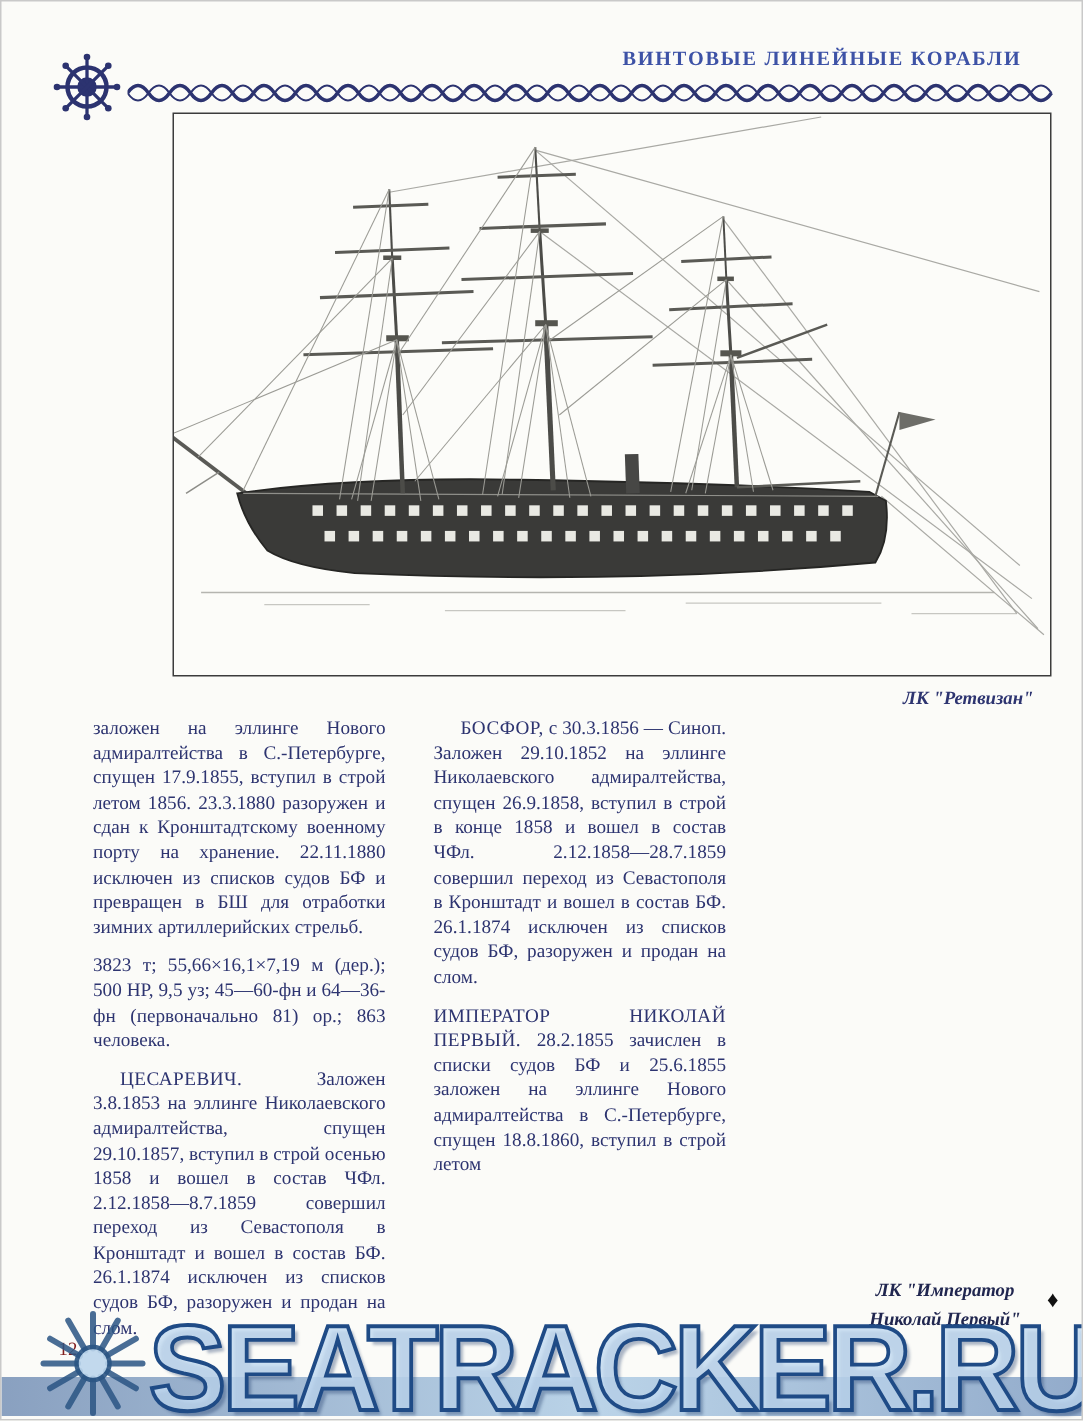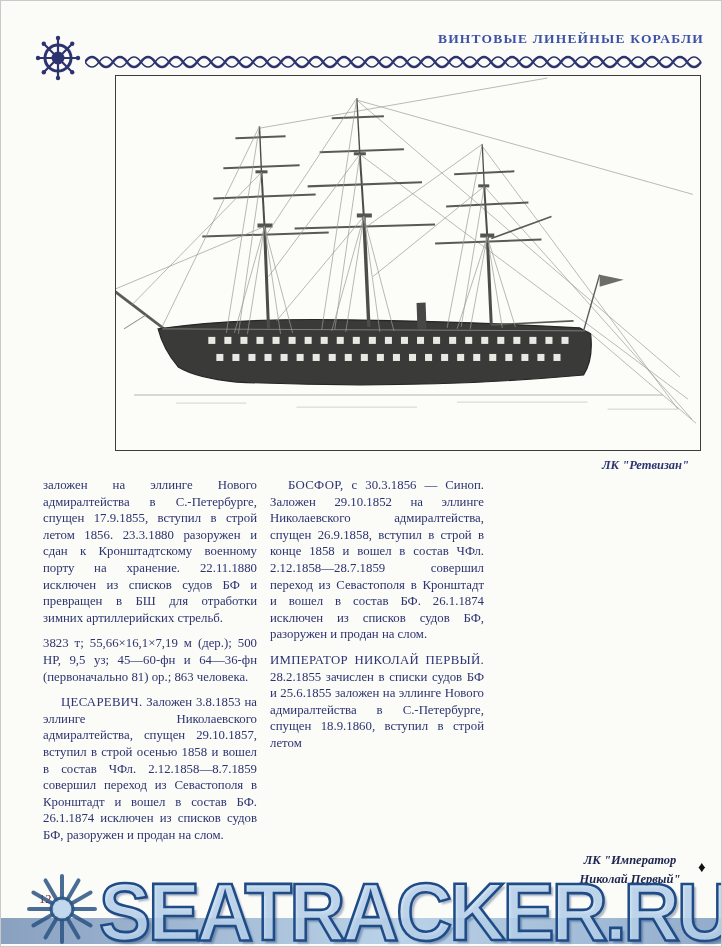--- a/index.html
+++ b/index.html
@@ -4,42 +4,42 @@
 <style>
   html,body{margin:0;padding:0;background:#e8e8e6;}
   .page{
     position:relative; width:722px; height:947px; margin:0 auto;
     background:#fbfbf8; overflow:hidden;
     border:1px solid #c9c9c9; box-sizing:border-box;
     font-family:"Liberation Serif", serif; color:#2d3470;
   }
   
   .header-title{
-    position:absolute; top:30px; right:17px;
+    position:absolute; top:30px; right:40px;
     font-weight:700; font-size:13.5px; letter-spacing:1.2px;
     color:#3d52a6; font-family:"Liberation Serif", serif;
   }
   .wheel{ position:absolute; top:34px; left:34px; width:46px; height:46px; }
   .wave{ position:absolute; top:50px; left:84px; width:618px; height:22px; }
   
   .figure-frame{
     position:absolute; top:74px; left:114px; width:586px; height:376px;
     border:1.5px solid #3c3c3c; background:#fcfcf9; box-sizing:border-box;
   }
   .figure-frame svg{ position:absolute; inset:0; }
   .fig-caption{
     position:absolute; top:457px; right:32px;
     font-style:italic; font-weight:700; font-size:12.5px; color:#2d3470;
   }
   
   .columns{
     position:absolute; top:476px; left:42px; width:441px;
     display:flex; gap:13px;
   }
-  .col{ width:214px; font-size:12.8px; line-height:16.6px; text-align:justify; }
+  .col{ width:214px; font-size:12.8px; line-height:16.6px; text-align:justify;margin-left:19px; }
   .col p{ margin:0 0 9px 0; }
   .col p.indent{ text-indent:18px; }
   .lead{ font-weight:400; letter-spacing:.3px; }
   
   .bottom-caption{
     position:absolute; top:850px; left:548px; width:162px;
     font-style:italic; font-weight:700; font-size:12.5px; line-height:19px;
     text-align:center; color:#20264f;
   }
   .ornament{
@@ -253,21 +253,21 @@
   <div class="fig-caption">ЛК "Ретвизан"</div>
 
   <div class="columns">
     <div class="col">
       <p><span>заложен на эллинге Нового адмиралтейства в С.-Петербурге, спущен 17.9.1855, вступил в строй летом 1856. 23.3.1880 разоружен и сдан к Кронштадтскому военному порту на хранение. 22.11.1880 исключен из списков судов БФ и превращен в БШ для отработки зимних артиллерийских стрельб.</span></p>
       <p><span>3823 т; 55,66×16,1×7,19 м (дер.); 500 НР, 9,5 уз; 45—60-фн и 64—36-фн (первоначально 81) ор.; 863 человека.</span></p>
       <p class="indent"><b class="lead">ЦЕСАРЕВИЧ.</b> <span>Заложен 3.8.1853 на эллинге Николаевского адмиралтейства, спущен 29.10.1857, вступил в строй осенью 1858 и вошел в состав ЧФл. 2.12.1858—8.7.1859 совершил переход из Севастополя в Кронштадт и вошел в состав БФ. 26.1.1874 исключен из списков судов БФ, разоружен и продан на слом.</span></p>
     </div>
     <div class="col">
       <p class="indent"><b class="lead">БОСФОР,</b> <span>с 30.3.1856 — Синоп. Заложен 29.10.1852 на эллинге Николаевского адмиралтейства, спущен 26.9.1858, вступил в строй в конце 1858 и вошел в состав ЧФл. 2.12.1858—28.7.1859 совершил переход из Севастополя в Кронштадт и вошел в состав БФ. 26.1.1874 исключен из списков судов БФ, разоружен и продан на слом.</span></p>
-      <p><b class="lead">ИМПЕРАТОР НИКОЛАЙ ПЕРВЫЙ.</b> <span>28.2.1855 зачислен в списки судов БФ и 25.6.1855 заложен на эллинге Нового адмиралтейства в С.-Петербурге, спущен 18.9.1860, вступил в строй летом</span></p>
+      <p><b class="lead">ИМПЕРАТОР НИКОЛАЙ ПЕРВЫЙ.</b> <span>28.2.1855 зачислен в списки судов БФ и 25.6.1855 заложен на эллинге Нового адмиралтейства в С.-Петербурге, спущен 18.8.1860, вступил в строй летом</span></p>
     </div>
   </div>
 
   <div class="bottom-caption">
     <div>ЛК "Император</div>
     <div>Николай Первый"</div>
   </div>
   <div class="ornament">♦</div>
 
   <div class="page-number">12</div>

